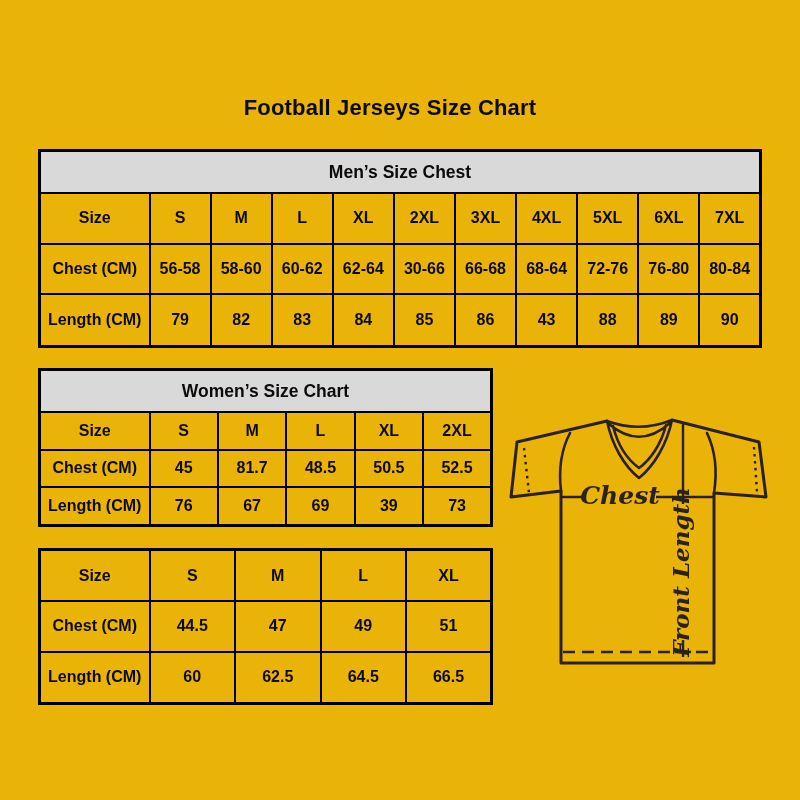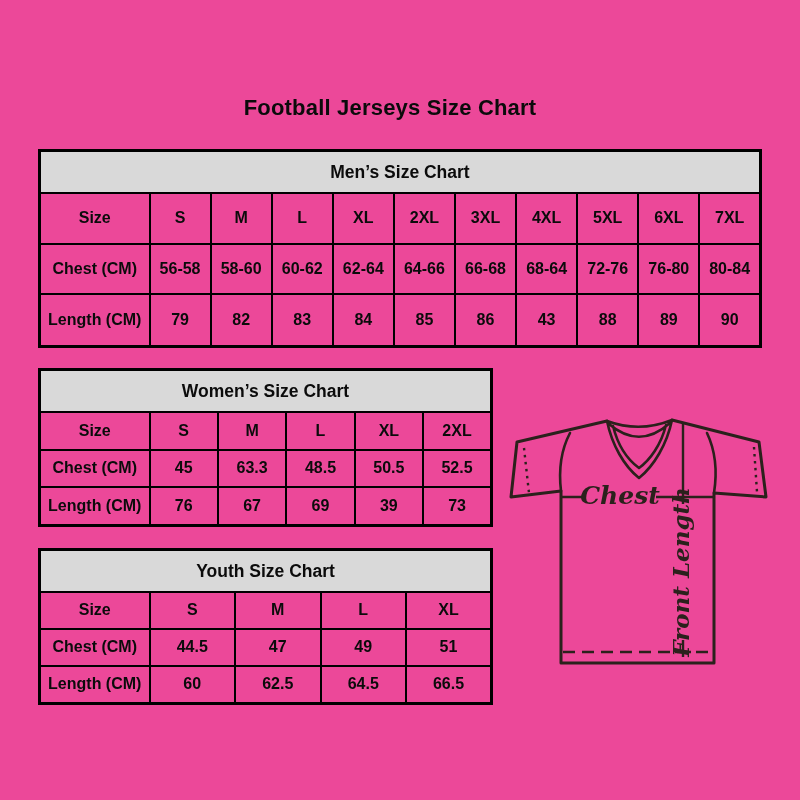--- a/index.html
+++ b/index.html
@@ -1,18 +1,18 @@
 <!DOCTYPE html>
 <html><head>
 <meta charset="utf-8">
 <style>
   html,body{margin:0;padding:0;}
   body{width:800px;height:800px;background:#ffffff;position:relative;
        font-family:"Liberation Sans",sans-serif;}
-  .stage{position:absolute;left:0;top:0;width:800px;height:800px;background:#ec4899;overflow:hidden;}
+  .stage{position:absolute;left:0;top:0;width:800px;height:800px;background:#eab308;overflow:hidden;}
 
   .page-title{position:absolute;left:0;top:95px;width:780px;text-align:center;
               font-size:22px;font-weight:700;color:#0b0b0b;letter-spacing:.2px;}
 
   .table-host{position:absolute;}
   #host-mens  {left:38px;top:149px;width:724px;height:199px;}
   #host-womens{left:38px;top:368px;width:455px;height:159px;}
   #host-youth {left:38px;top:548px;width:455px;height:157px;}
 
   table.size-table{border-collapse:collapse;table-layout:fixed;width:100%;height:100%;
@@ -42,42 +42,42 @@
           <col>
           <col>
           <col>
           <col>
           <col>
           <col>
           <col>
         </colgroup>
         <tbody>
           <tr>
-            <th colspan="11" class="table-title" style="background: rgb(217, 217, 217);">Men’s Size Chart</th>
+            <th colspan="11" class="table-title" style="background: rgb(217, 217, 217);">Men’s Size Chest</th>
           </tr>
           <tr>
             <th>Size</th>
             <td>S</td>
             <td>M</td>
             <td>L</td>
             <td>XL</td>
             <td>2XL</td>
             <td>3XL</td>
             <td>4XL</td>
             <td>5XL</td>
             <td>6XL</td>
             <td>7XL</td>
           </tr>
           <tr>
             <th>Chest (CM)</th>
             <td>56-58</td>
             <td>58-60</td>
             <td>60-62</td>
             <td>62-64</td>
-            <td>64-66</td>
+            <td>30-66</td>
             <td>66-68</td>
             <td>68-64</td>
             <td>72-76</td>
             <td>76-80</td>
             <td>80-84</td>
           </tr>
           <tr>
             <th>Length (CM)</th>
             <td>79</td>
             <td>82</td>
@@ -111,21 +111,21 @@
             <th>Size</th>
             <td>S</td>
             <td>M</td>
             <td>L</td>
             <td>XL</td>
             <td>2XL</td>
           </tr>
           <tr>
             <th>Chest (CM)</th>
             <td>45</td>
-            <td>63.3</td>
+            <td>81.7</td>
             <td>48.5</td>
             <td>50.5</td>
             <td>52.5</td>
           </tr>
           <tr>
             <th>Length (CM)</th>
             <td>76</td>
             <td>67</td>
             <td>69</td>
             <td>39</td>
@@ -137,23 +137,20 @@
   <div class="table-host" id="host-youth">
       <table class="size-table">
         <colgroup>
           <col class="label-col">
           <col>
           <col>
           <col>
           <col>
         </colgroup>
         <tbody>
-          <tr>
-            <th colspan="5" class="table-title" style="background: rgb(217, 217, 217);">Youth Size Chart</th>
-          </tr>
           <tr>
             <th>Size</th>
             <td>S</td>
             <td>M</td>
             <td>L</td>
             <td>XL</td>
           </tr>
           <tr>
             <th>Chest (CM)</th>
             <td>44.5</td>

